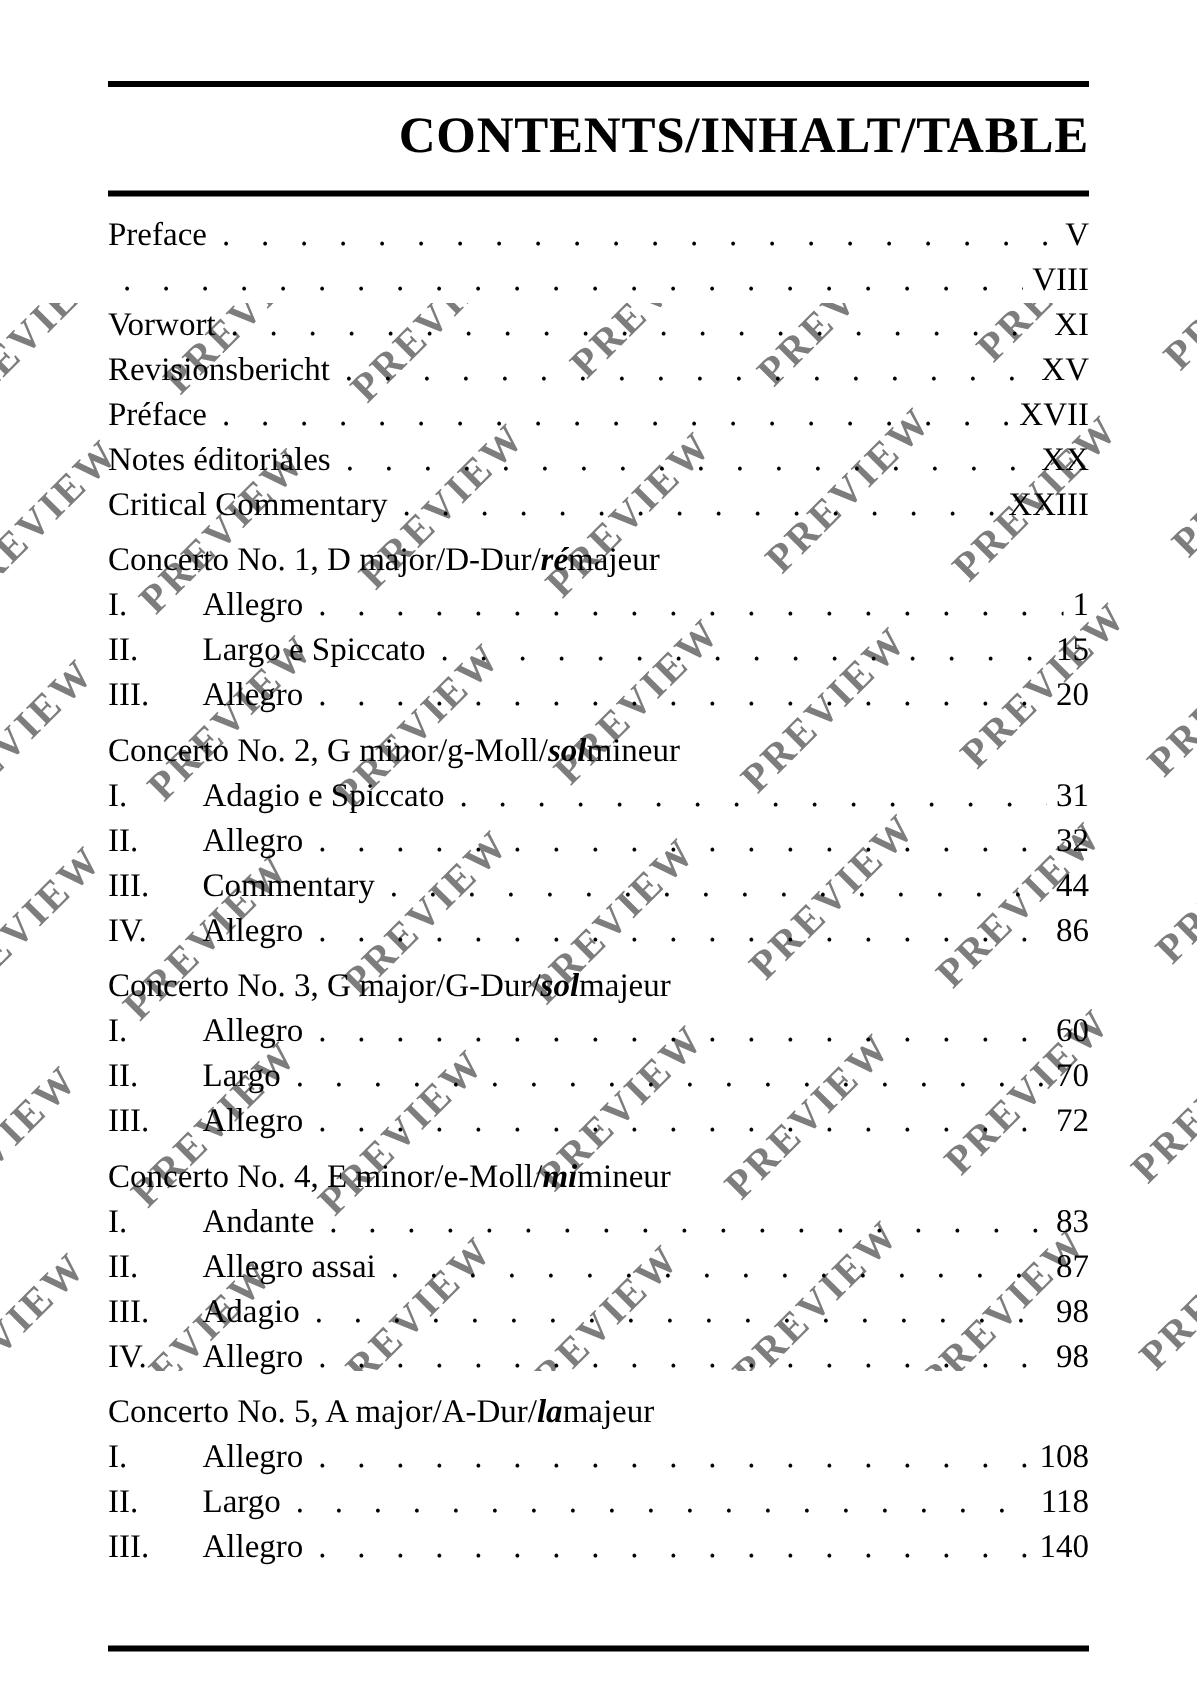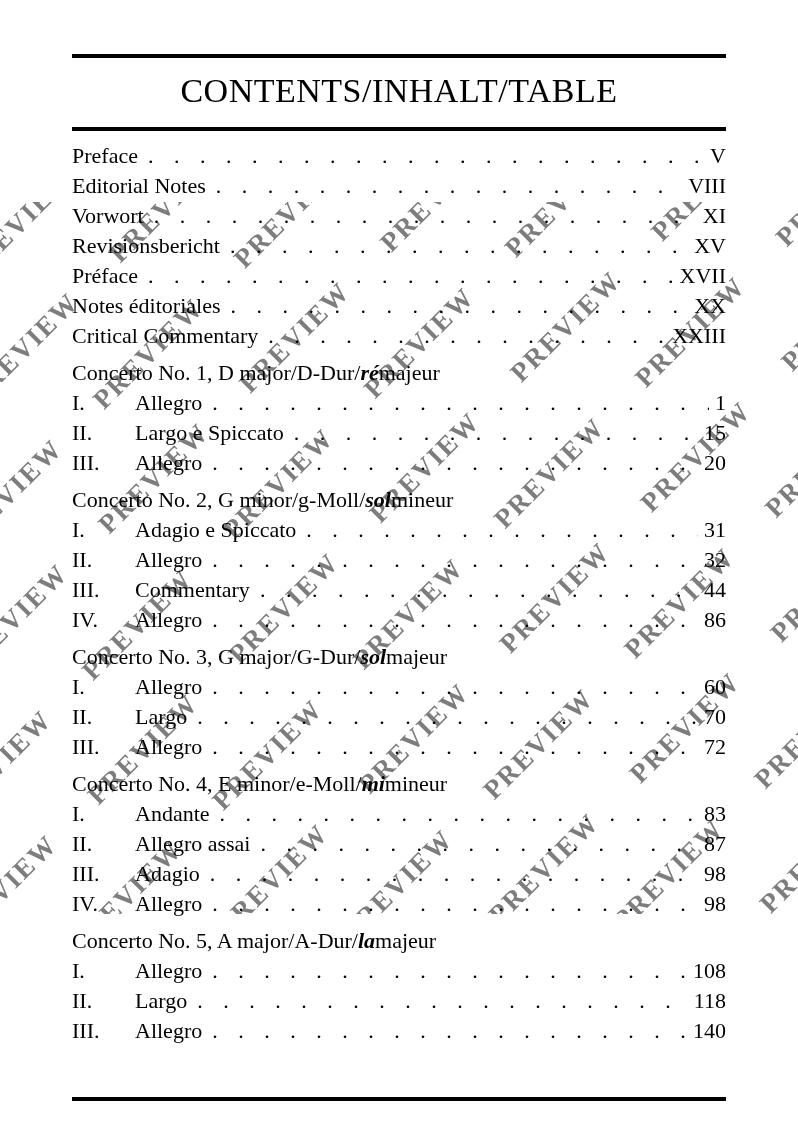--- a/index.html
+++ b/index.html
@@ -95,34 +95,33 @@
         <div class="wm-line">PREVIEW PREVIEW PREVIEW PREVIEW PREVIEW PREVIEW PREVIEW PREVIEW PREVIEW PREVIEW PREVIEW PREVIEW PREVIEW PREVIEW PREVIEW PREVIEW</div>
         <div class="wm-line">PREVIEW PREVIEW PREVIEW PREVIEW PREVIEW PREVIEW PREVIEW PREVIEW PREVIEW PREVIEW PREVIEW PREVIEW PREVIEW PREVIEW PREVIEW PREVIEW</div>
         <div class="wm-line">PREVIEW PREVIEW PREVIEW PREVIEW PREVIEW PREVIEW PREVIEW PREVIEW PREVIEW PREVIEW PREVIEW PREVIEW PREVIEW PREVIEW PREVIEW PREVIEW</div>
         <div class="wm-line">PREVIEW PREVIEW PREVIEW PREVIEW PREVIEW PREVIEW PREVIEW PREVIEW PREVIEW PREVIEW PREVIEW PREVIEW PREVIEW PREVIEW PREVIEW PREVIEW</div>
         <div class="wm-line">PREVIEW PREVIEW PREVIEW PREVIEW PREVIEW PREVIEW PREVIEW PREVIEW PREVIEW PREVIEW PREVIEW PREVIEW PREVIEW PREVIEW PREVIEW PREVIEW</div>
       </div>
   </div>
 
   <div class="rule rule-top"></div>
 
-  <h1 class="title" style="margin:0;font-weight:400;">CONTENTS/INHALT/TABLE</h1>
+  <h1 class="title" style="margin:0;font-weight:700;text-align:right;">CONTENTS/INHALT/TABLE</h1>
 
   <div class="rule rule-title"></div>
 
   <div class="content">
     <div>
   <div class="row">
           <span class="label">Preface</span>
           <span class="leader">. . . . . . . . . . . . . . . . . . . . . . . . . . . . . . . . . . . . . . . . . . . . . . . . . . . . . . . . . . . . . . . . . . . . . . </span>
           <span class="pageno">V</span>
         </div>
 
   <div class="row">
-          <span class="label">Editorial Notes</span>
           <span class="leader">. . . . . . . . . . . . . . . . . . . . . . . . . . . . . . . . . . . . . . . . . . . . . . . . . . . . . . . . . . . . . . . . . . . . . . </span>
           <span class="pageno">VIII</span>
         </div>
 
   <div class="row">
           <span class="label">Vorwort</span>
           <span class="leader">. . . . . . . . . . . . . . . . . . . . . . . . . . . . . . . . . . . . . . . . . . . . . . . . . . . . . . . . . . . . . . . . . . . . . . </span>
           <span class="pageno">XI</span>
         </div>
 

